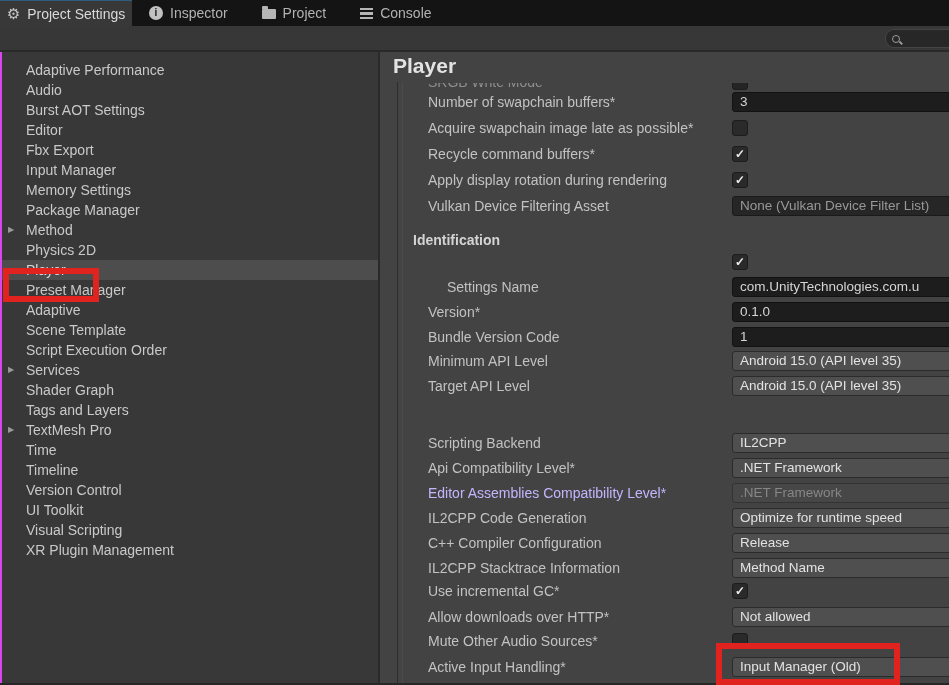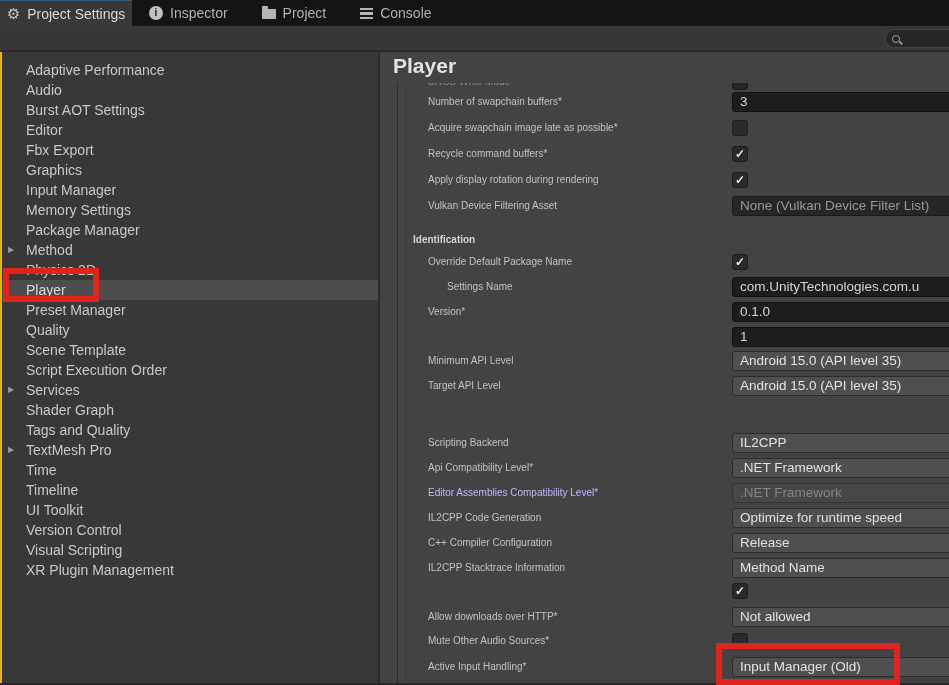--- a/index.html
+++ b/index.html
@@ -19,33 +19,33 @@
   .folder-ic::before{content:"";position:absolute;top:-3px;left:0;width:6px;height:3px;background:#b5b5b5;border-radius:1px 1px 0 0;}
   .console-ic{width:13px;height:11px;background:repeating-linear-gradient(to bottom,#b5b5b5 0 2px,transparent 2px 4.5px);}
   
   .toolbar{position:absolute;left:0;top:26px;width:949px;height:24px;background:#373737;border-bottom:2px solid #292929;}
   .searchbox{position:absolute;left:885px;top:3px;width:70px;height:17px;background:#272727;border:1px solid #454545;border-right:none;border-radius:9px 0 0 9px;display:flex;align-items:center;padding-left:6px;}
   .mag-ic{width:6px;height:6px;border:1.5px solid #9a9a9a;border-radius:50%;position:relative;flex:0 0 auto;}
   .mag-ic::after{content:"";position:absolute;width:4px;height:1.5px;background:#9a9a9a;transform:rotate(45deg);right:-3.5px;bottom:-1.5px;}
   .searchbox input{background:transparent;border:none;outline:none;color:#d0d0d0;font-size:12px;width:40px;margin-left:4px;font-family:"Liberation Sans",sans-serif;}
   
   .content{position:absolute;left:0;top:52px;width:949px;height:633px;}
-  .sidebar{position:absolute;left:0;top:0;width:378px;height:633px;background:#383838;border-left:2px solid #eab308;box-sizing:border-box;padding-top:8px;}
+  .sidebar{position:absolute;left:0;top:0;width:378px;height:633px;background:#383838;border-left:2px solid #d946ef;box-sizing:border-box;padding-top:8px;}
   .vdiv{position:absolute;left:378px;top:0;width:2px;height:633px;background:#2a2a2a;}
   .bottomedge{position:absolute;left:0;top:631px;width:949px;height:2px;background:#272727;}
   .sitem{position:relative;height:20px;line-height:20px;padding-left:24px;font-size:14px;color:#c9c9c9;white-space:nowrap;cursor:default;}
   .sitem.selected{background:#4d4d4d;color:#d9d9d9;}
   .arrow{position:absolute;left:6px;top:0;font-size:8px;color:#9a9a9a;line-height:20px;}
   
   .main{position:absolute;left:380px;top:0;width:569px;height:633px;background:#434343;overflow:hidden;}
   .ptitle{position:absolute;left:13px;top:2px;font-size:21px;font-weight:bold;color:#e3e3e3;}
   .vline1{position:absolute;left:17px;top:30px;width:1px;height:603px;background:#2d2d2d;}
   .vline2{position:absolute;left:22px;top:30px;width:1px;height:603px;background:#4b4b4b;}
   .row{position:absolute;left:0;width:569px;height:20px;}
-  .lbl{position:absolute;left:48px;top:0;line-height:20px;font-size:10px;color:#c2c2c2;white-space:nowrap;}
+  .lbl{position:absolute;left:48px;top:0;line-height:20px;font-size:14px;color:#c2c2c2;white-space:nowrap;}
   .lbl.hdr{left:33px;font-weight:bold;color:#d4d4d4;}
   .lbl.ind{left:67px;}
   .lbl.dis{color:#c4b5fd;}
   .tf,.dd,.objf{position:absolute;left:352px;top:0;width:300px;height:20px;box-sizing:border-box;border-radius:3px;font-size:13.5px;line-height:18px;padding:0 7px;white-space:nowrap;overflow:hidden;}
   .tf{background:#1d1d1d;border:1px solid #121212;color:#d5d5d5;}
   .objf{background:#262626;border:1px solid #1a1a1a;color:#989898;}
   .dd{background:#4f4f4f;border:1px solid #2b2b2b;color:#e2e2e2;}
   .dd.dis{background:#474747;border-color:#333;color:#878787;}
   .cb{position:absolute;left:352px;top:2px;width:16px;height:16px;box-sizing:border-box;background:#2a2a2a;border:1px solid #1c1c1c;border-radius:3px;text-align:center;}
   .cb .mark{display:block;color:#ececec;font-size:12px;font-weight:bold;line-height:14px;}
@@ -88,39 +88,38 @@
 </div>
 
 <div class="content">
 
   <div class="sidebar">
     <div class="sitem"><span>Adaptive Performance</span></div>
     <div class="sitem"><span>Audio</span></div>
     <div class="sitem"><span>Burst AOT Settings</span></div>
     <div class="sitem"><span>Editor</span></div>
     <div class="sitem"><span>Fbx Export</span></div>
-    <div class="sitem"><span>Graphics</span></div>
     <div class="sitem"><span>Input Manager</span></div>
     <div class="sitem"><span>Memory Settings</span></div>
     <div class="sitem"><span>Package Manager</span></div>
     <div class="sitem"><span class="arrow">▶</span><span>Method</span></div>
     <div class="sitem"><span>Physics 2D</span></div>
     <div class="sitem selected"><span>Player</span></div>
     <div class="sitem"><span>Preset Manager</span></div>
-    <div class="sitem"><span>Quality</span></div>
+    <div class="sitem"><span>Adaptive</span></div>
     <div class="sitem"><span>Scene Template</span></div>
     <div class="sitem"><span>Script Execution Order</span></div>
     <div class="sitem"><span class="arrow">▶</span><span>Services</span></div>
     <div class="sitem"><span>Shader Graph</span></div>
-    <div class="sitem"><span>Tags and Quality</span></div>
+    <div class="sitem"><span>Tags and Layers</span></div>
     <div class="sitem"><span class="arrow">▶</span><span>TextMesh Pro</span></div>
     <div class="sitem"><span>Time</span></div>
     <div class="sitem"><span>Timeline</span></div>
+    <div class="sitem"><span>Version Control</span></div>
     <div class="sitem"><span>UI Toolkit</span></div>
-    <div class="sitem"><span>Version Control</span></div>
     <div class="sitem"><span>Visual Scripting</span></div>
     <div class="sitem"><span>XR Plugin Management</span></div>
   </div>
 
   <div class="vdiv"></div>
 
   <div class="main">
     <div class="ptitle">Player</div>
     <div class="vline1"></div>
     <div class="vline2"></div>
@@ -154,34 +153,34 @@
     </div>
     <div class="row" style="top:144px">
       <span class="lbl">Vulkan Device Filtering Asset</span>
       <div class="objf">None (Vulkan Device Filter List)</div>
     </div>
 
     <div class="row" style="top:178px">
       <span class="lbl hdr">Identification</span>
     </div>
     <div class="row" style="top:200px">
-      <span class="lbl">Override Default Package Name</span>
       <div class="cb">
           <span class="mark">✓</span>
         </div>
     </div>
     <div class="row" style="top:225px">
       <span class="lbl ind">Settings Name</span>
       <div class="tf">com.UnityTechnologies.com.u</div>
     </div>
     <div class="row" style="top:250px">
       <span class="lbl">Version*</span>
       <div class="tf">0.1.0</div>
     </div>
     <div class="row" style="top:275px">
+      <span class="lbl">Bundle Version Code</span>
       <div class="tf">1</div>
     </div>
     <div class="row" style="top:299px">
       <span class="lbl">Minimum API Level</span>
       <div class="dd">Android 15.0 (API level 35)</div>
     </div>
     <div class="row" style="top:324px">
       <span class="lbl">Target API Level</span>
       <div class="dd">Android 15.0 (API level 35)</div>
     </div>
@@ -204,20 +203,21 @@
     </div>
     <div class="row" style="top:481px">
       <span class="lbl">C++ Compiler Configuration</span>
       <div class="dd">Release</div>
     </div>
     <div class="row" style="top:506px">
       <span class="lbl">IL2CPP Stacktrace Information</span>
       <div class="dd">Method Name</div>
     </div>
     <div class="row" style="top:529px">
+      <span class="lbl">Use incremental GC*</span>
       <div class="cb">
           <span class="mark">✓</span>
         </div>
     </div>
     <div class="row" style="top:555px">
       <span class="lbl">Allow downloads over HTTP*</span>
       <div class="dd">Not allowed</div>
     </div>
     <div class="row" style="top:579px">
       <span class="lbl">Mute Other Audio Sources*</span>

